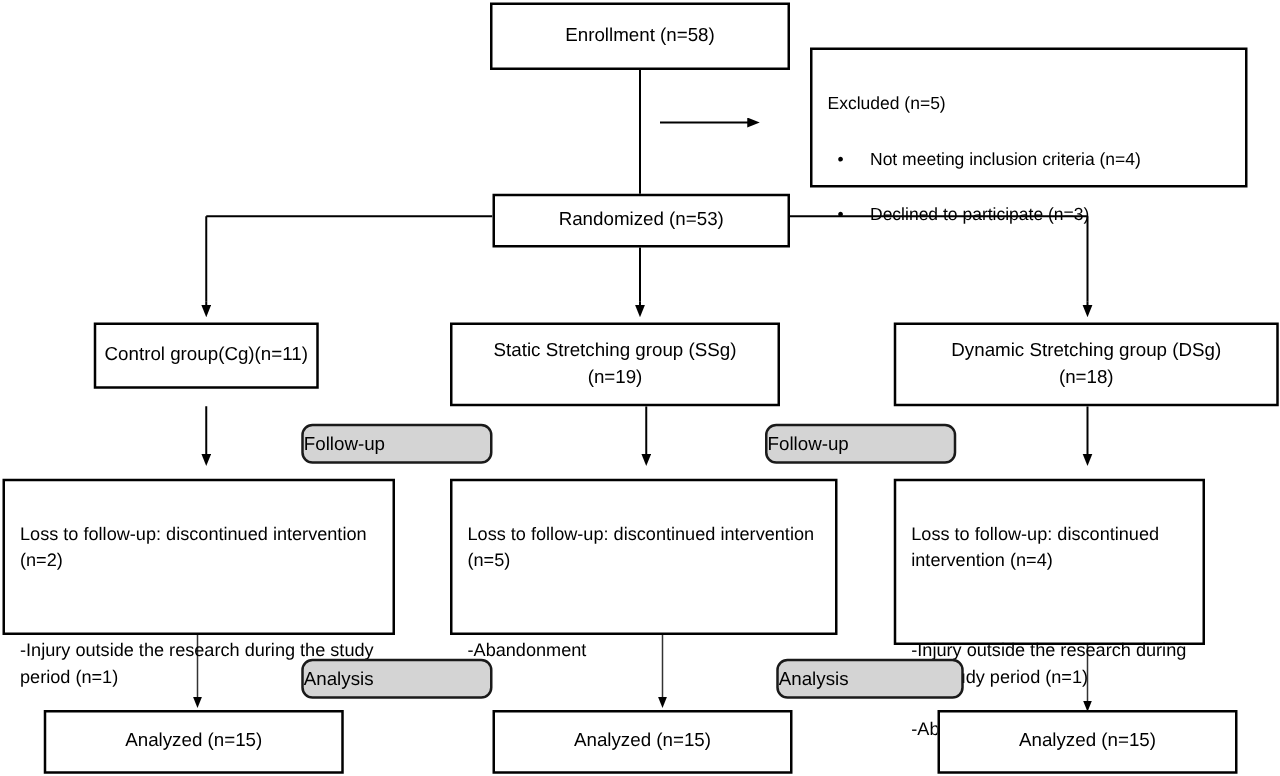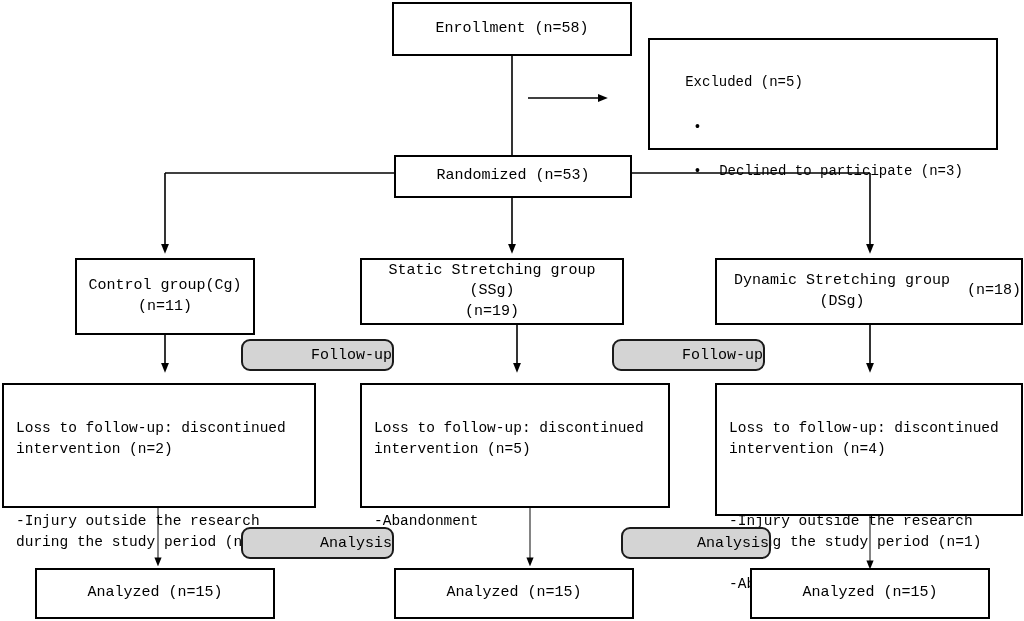--- a/index.html
+++ b/index.html
@@ -5,21 +5,21 @@
   html, body {
     margin: 0;
     padding: 0;
     background: #ffffff;
   }
   #diagram {
     position: relative;
     width: 1024px;
     height: 621px;
     background: #ffffff;
-    font-family: Liberation Mono, monospace;
+    font-family: Liberation Sans, sans-serif;
     color: #000000;
     overflow: hidden;
   }
   .node {
     position: absolute;
     box-sizing: border-box;
     background: #ffffff;
     border: 2px solid #000000;
     display: flex;
     align-items: center;
@@ -37,21 +37,21 @@
     line-height: 1.45;
   }
   .pill {
     position: absolute;
     box-sizing: border-box;
     background: #d4d4d4;
     border: 2px solid #1a1a1a;
     border-radius: 9px;
     display: flex;
     align-items: center;
-    justify-content: flex-end;
+    justify-content: flex-start;
     font-size: 15px;
     text-align: center;
   }
   .excluded-body {
     margin: 0;
     padding: 0;
     list-style: none;
   }
   .excluded-head {
     margin: 0 0 2px 0;
@@ -118,46 +118,47 @@
 
     <line x1="158" y1="508" x2="158" y2="562" stroke="#333333" stroke-width="1.2" marker-end="url(#arrowThin)"></line>
     <line x1="530" y1="508" x2="530" y2="562" stroke="#333333" stroke-width="1.2" marker-end="url(#arrowThin)"></line>
     <line x1="870" y1="516" x2="870" y2="565" stroke="#333333" stroke-width="1.2" marker-end="url(#arrowThin)"></line>
   </svg>
 
   <div class="node" style="left:392px; top:2px; width:240px; height:54px;">
     <span>Enrollment (n=58)</span>
   </div>
 
-  <div class="node left-align" style="left:648px; top:38px; width:350px; height:112px; font-size:14px;justify-content:center;">
+  <div class="node left-align" style="left:648px; top:38px; width:350px; height:112px; font-size:14px;">
     <div class="excluded-body">
       <p class="excluded-head">Excluded (n=5)</p>
       <div class="excluded-item">
         <span class="excluded-bullet">•</span>
+        <span>Not meeting inclusion criteria (n=4)</span>
       </div>
       <div class="excluded-item">
         <span class="excluded-bullet">•</span>
         <span>Declined to participate (n=3)</span>
       </div>
     </div>
   </div>
 
   <div class="node" style="left:394px; top:155px; width:238px; height:43px;text-align:right;">
     <span>Randomized (n=53)</span>
   </div>
 
-  <div class="node" style="left:75px; top:258px; width:180px; height:77px; flex-direction:column;">
+  <div class="node" style="left:75px; top:258px; width:180px; height:53px; flex-direction:row;">
     <span>Control group(Cg)</span>
     <span>(n=11)</span>
   </div>
   <div class="node" style="left:360px; top:258px; width:264px; height:67px; flex-direction:column;">
     <span>Static Stretching group (SSg)</span>
     <span>(n=19)</span>
   </div>
-  <div class="node" style="left:715px; top:258px; width:308px; height:67px; ">
+  <div class="node" style="left:715px; top:258px; width:308px; height:67px; flex-direction:column;">
     <span>Dynamic Stretching group (DSg)</span>
     <span>(n=18)</span>
   </div>
 
   <div class="pill" style="left:241px; top:339px; width:153px; height:32px;">
     <span>Follow-up</span>
   </div>
   <div class="pill" style="left:612px; top:339px; width:153px; height:32px;">
     <span>Follow-up</span>
   </div>
@@ -171,21 +172,21 @@
   </div>
 
   <div class="node left-align" style="left:360px; top:383px; width:310px; height:125px; font-size:14.5px;">
     <div>
       <p class="loss-line">Loss to follow-up: discontinued intervention  (n=5)</p>
       <div class="loss-gap"></div>
       <p class="loss-line">-Abandonment</p>
     </div>
   </div>
 
-  <div class="node left-align" style="left:715px; top:383px; width:308px; height:133px; font-size:14.5px;">
+  <div class="node left-align" style="left:715px; top:383px; width:249px; height:133px; font-size:14.5px;">
     <div>
       <p class="loss-line">Loss to follow-up: discontinued intervention (n=4)</p>
       <div class="loss-gap"></div>
       <p class="loss-line">-Injury outside the research during the study period (n=1)</p>
       <p class="loss-line"> -Abandonment (n=3)</p>
     </div>
   </div>
 
   <div class="pill" style="left:241px; top:527px; width:153px; height:32px;">
     <span>Analysis</span>

